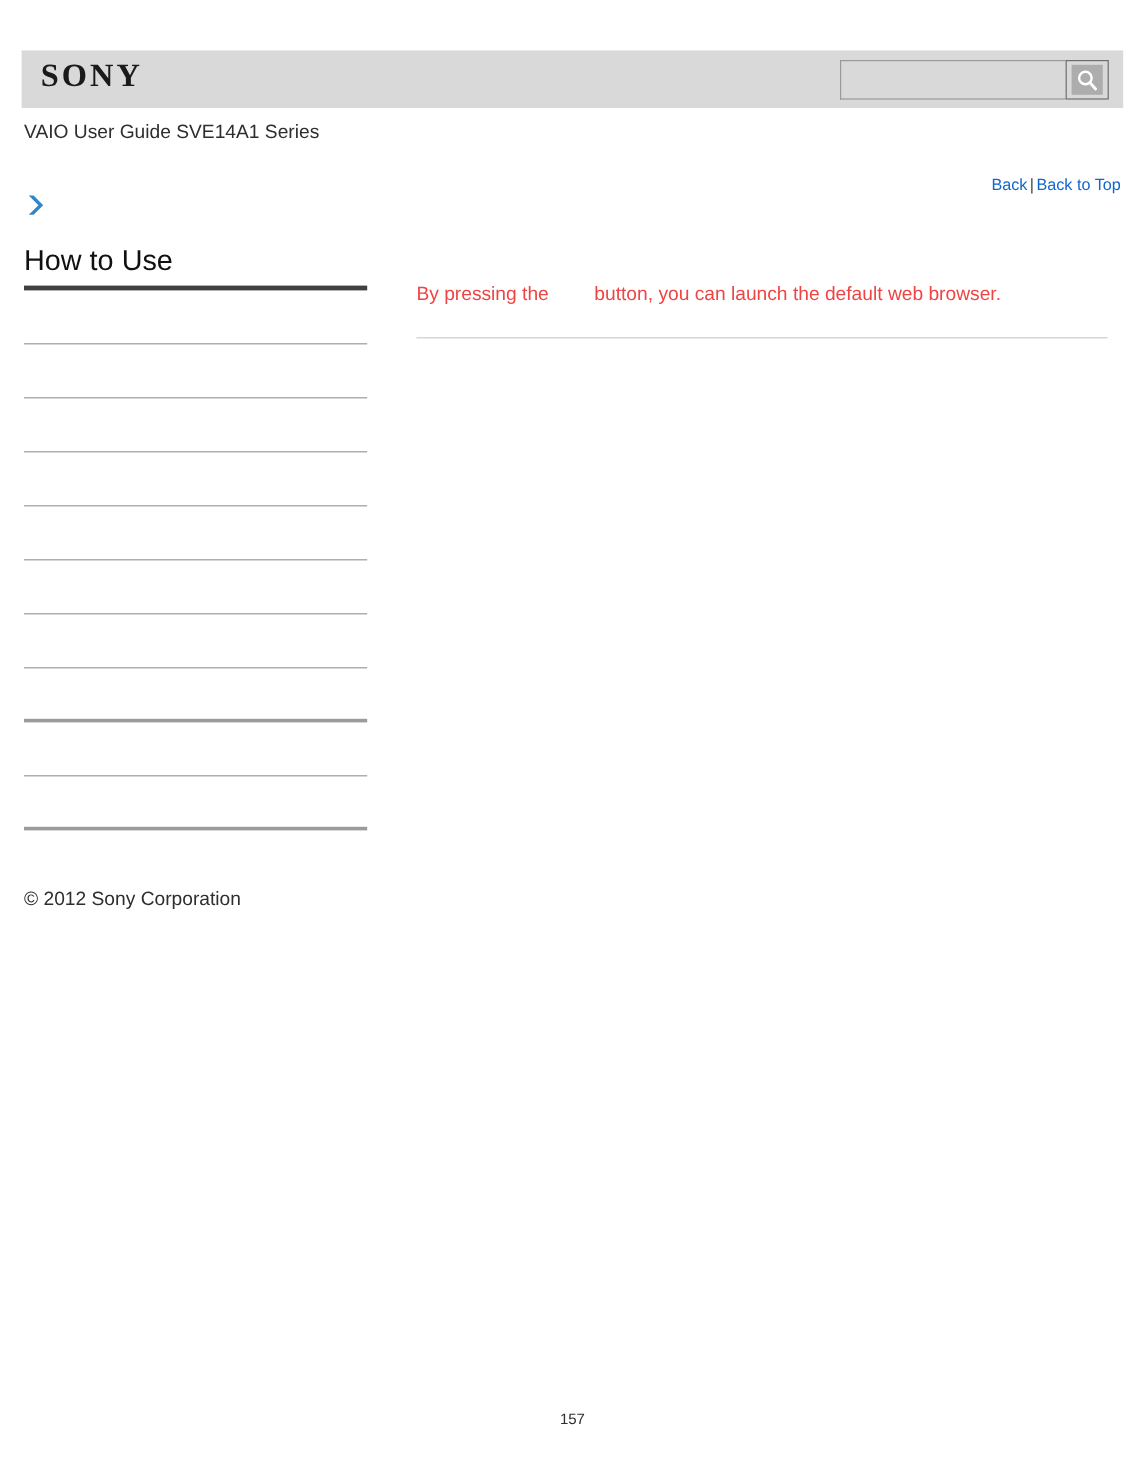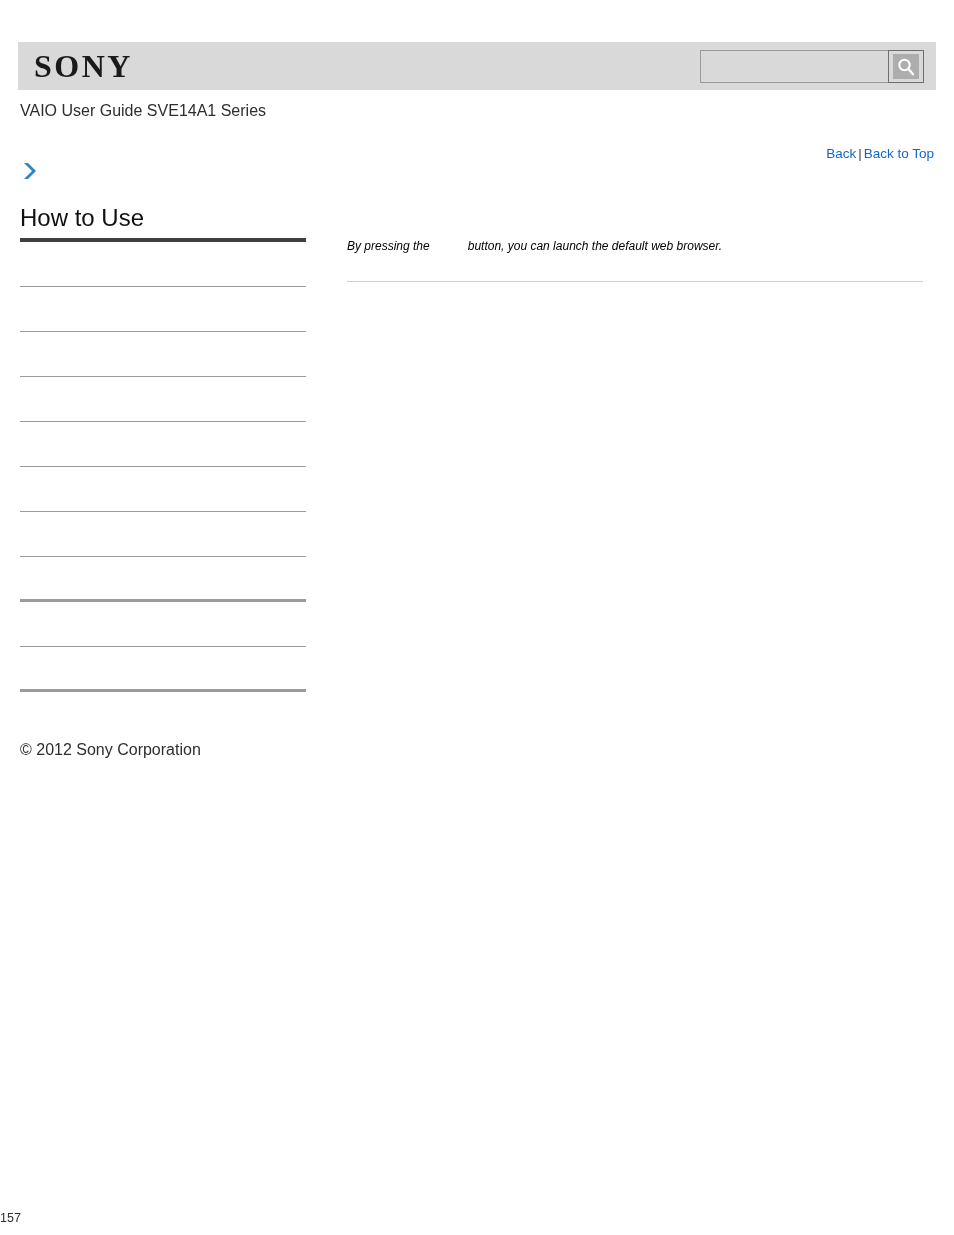--- a/index.html
+++ b/index.html
@@ -25,21 +25,21 @@
     height: 48px;
     background: #d9d9d9;
     box-sizing: border-box;
   }
   #sony-logo {
     position: absolute;
     left: 16px;
     top: 6px;
     font-family: "Liberation Serif", serif;
     font-weight: bold;
-    font-size: 32px;
+    font-size: 27px;
     letter-spacing: 2.5px;
     color: #1a1a1a;
     user-select: none;
   }
   #search-wrap {
     position: absolute;
     right: 12px;
     top: 8px;
     display: flex;
     align-items: stretch;
@@ -155,24 +155,23 @@
 
   
   #content {
     position: absolute;
     left: 347px;
     top: 236px;
     width: 576px;
   }
   #content p {
     margin: 0;
-    font-size: 12px;
+    font-size: 16px;
     line-height: 20px;
-    color: #000000;
-    font-style: italic;
+    color: #ef4444;
   }
   .inline-img-gap {
     display: inline-block;
     width: 38px;
     height: 12px;
   }
   .inline-img-gap.wide {
     width: 42px;
   }
   #content-divider {
@@ -181,24 +180,23 @@
     height: 1px;
     background: #cccccc;
   }
 
   
   #page-number {
     position: absolute;
     left: 0;
     right: 0;
     top: 1176px;
-    text-align: left;
+    text-align: center;
     font-size: 12.5px;
     color: #2e2e2e;
-    margin-top: 35px;
   }
 </style>
 </head>
 <body>
 
 <div id="header-bar">
   <div id="sony-logo">SONY</div>
 
   <div id="search-wrap">
     <input id="search-input" type="text" value="" placeholder="" style="">

